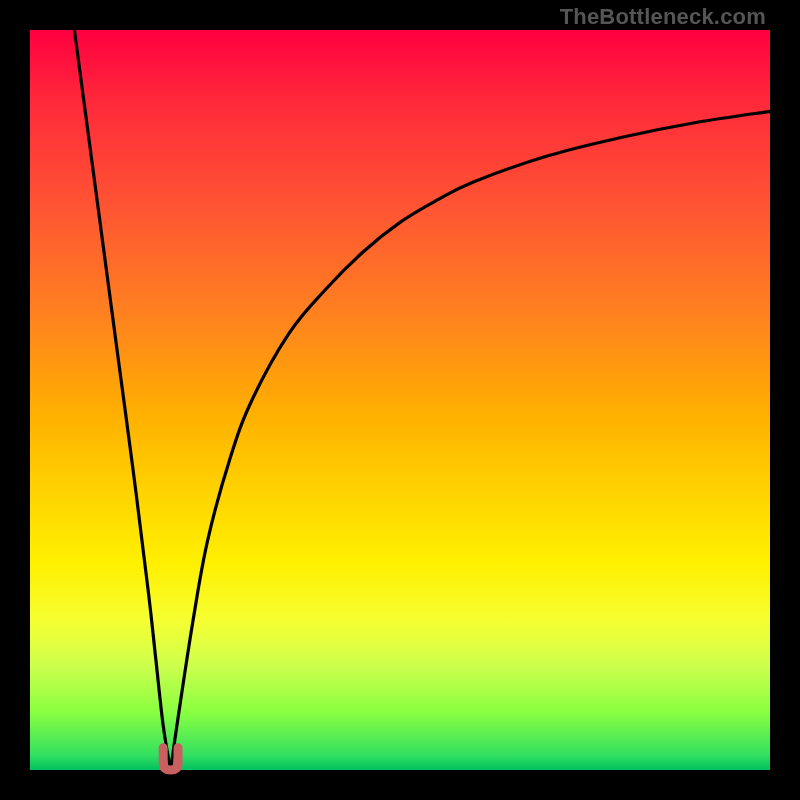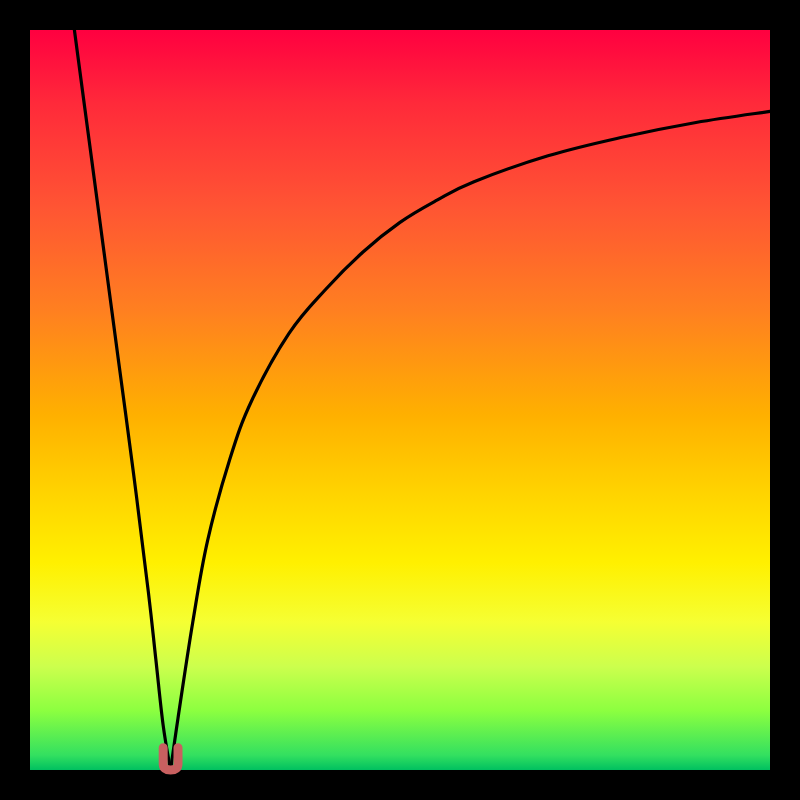--- a/index.html
+++ b/index.html
@@ -71,14 +71,15 @@
       <g id="curve-layer">
           <path d="M 44.4 0 C 47.064 19.98, 53.872 71.03999999999999, 59.2 111 C 64.528 150.96, 68.672 182.04000000000002, 74 222 C 79.328 261.96, 83.472 293.03999999999996, 88.8 332.99999999999994 C 94.128 372.9599999999999, 98.272 402.70799999999997, 103.60000000000001 444 C 108.92800000000001 485.29200000000003, 114.40400000000001 529.1, 118.4 562.4 C 122.396 595.6999999999999, 123.13600000000001 605.024, 125.80000000000001 629 C 128.464 652.976, 130.536 675.62, 133.2 695.6 C 135.86399999999998 715.58, 139.268 732.008, 140.6 740" fill="none" stroke="#000000" stroke-width="3.2" stroke-linecap="round"></path>
           <path d="M 140.6 740 C 141.932 730.676, 144.004 714.84, 148 688.2 C 151.996 661.5600000000001, 157.472 623.968, 162.8 592 C 168.12800000000001 560.032, 170.94 539.904, 177.6 510.6 C 184.26 481.29600000000005, 191.80800000000002 454.508, 199.8 429.2 C 207.792 403.892, 211.344 392.644, 222 370 C 232.656 347.356, 245.68 323.38000000000005, 259 303.40000000000003 C 272.32 283.42, 282.68 273.652, 296 259 C 309.32 244.34799999999998, 319.68 233.988, 333 222 C 346.32 210.012, 356.68 201.724, 370 192.39999999999998 C 383.32 183.07599999999996, 393.68000000000006 177.52599999999995, 407.00000000000006 170.19999999999993 C 420.32000000000005 162.8739999999999, 424.02 159.6919999999999, 444 151.69999999999993 C 463.98 143.70799999999997, 491.36 133.79200000000003, 518 125.80000000000007 C 544.64 117.80800000000009, 565.36 113.29400000000008, 592 107.30000000000007 C 618.64 101.30600000000005, 639.36 97.16200000000002, 666 92.5 C 692.64 87.83799999999998, 726.68 83.39799999999998, 740 81.39999999999998" fill="none" stroke="#000000" stroke-width="3.2" stroke-linecap="round"></path>
         </g>
       <g id="marker-layer">
           <path d="M 133.2 717.8 L 133.2 734 Q 133.2 740 140.6 740 Q 148 740 148 734 L 148 717.8" fill="none" stroke="#c86060" stroke-width="9" stroke-linecap="round" stroke-linejoin="round"></path>
         </g>
     </svg>
   </div>
 
+  <div class="watermark">TheBottleneck.com</div>
 
 </div>
 
 </body></html>

